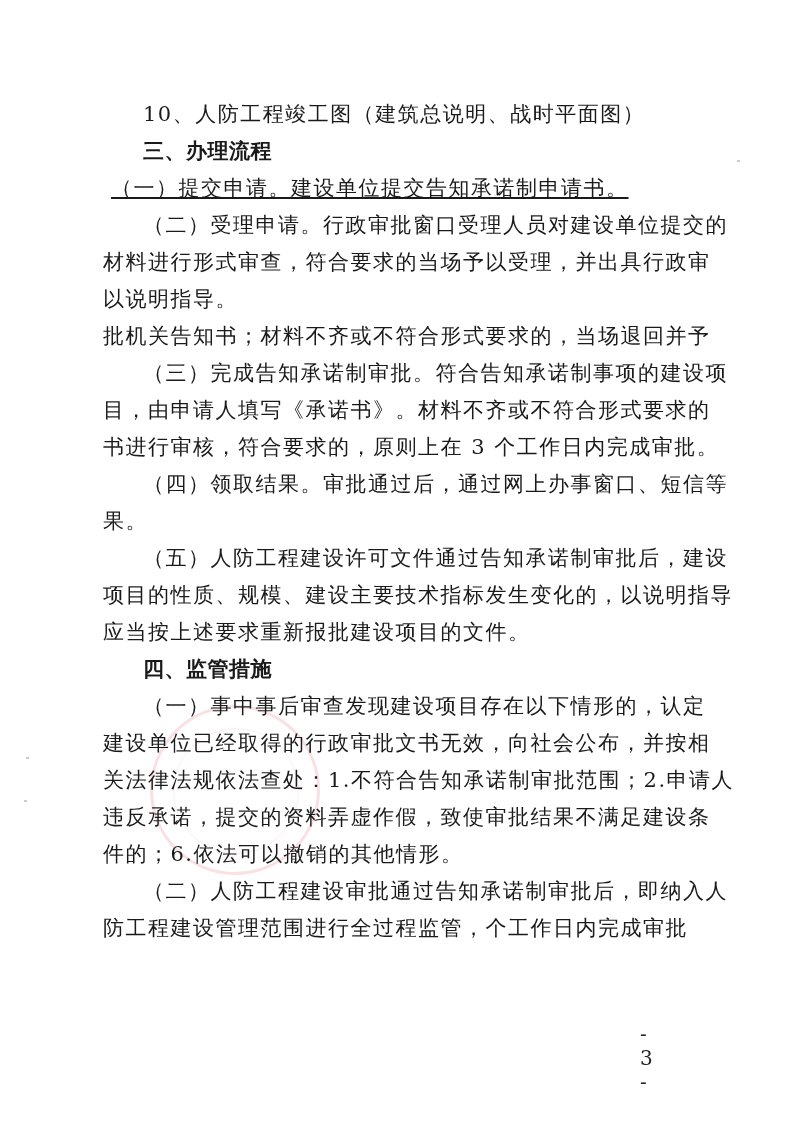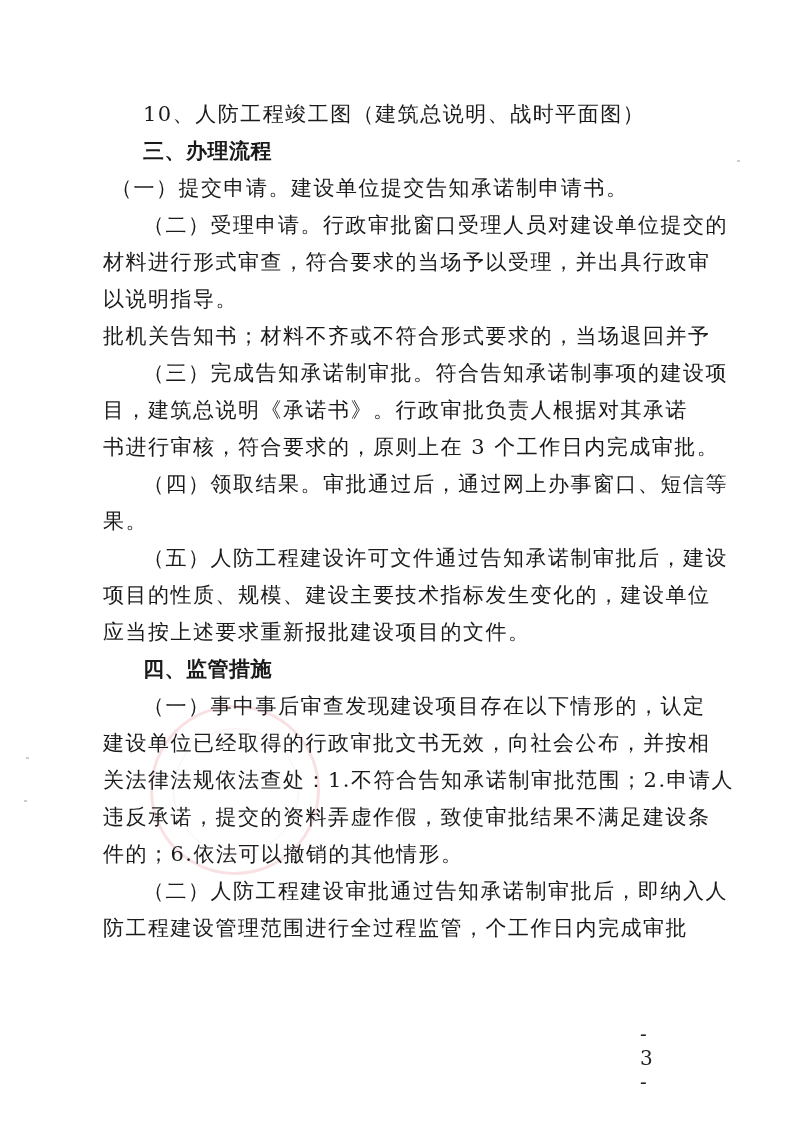--- a/index.html
+++ b/index.html
@@ -45,36 +45,36 @@
   <div class="speck" style="left:26px; top:757px;"></div>
   <div class="speck" style="left:24px; top:800px;"></div>
   <div class="speck" style="left:737px; top:160px;"></div>
 
   <div class="content">
 
     <div class="line last indent">10、人防工程竣工图（建筑总说明、战时平面图）</div>
 
     <div class="line heading">三、办理流程</div>
 
-    <div class="line last" style="padding-left:8px;">（一）提交申请。建设单位提交告知承诺制申请书。</div>
+    <div class="line last" style="padding-left:8px;text-decoration:underline;">（一）提交申请。建设单位提交告知承诺制申请书。</div>
 
     <div class="line indent">（二）受理申请。行政审批窗口受理人员对建设单位提交的</div>
     <div class="line">材料进行形式审查，符合要求的当场予以受理，并出具行政审</div>
     <div class="line last">以说明指导。</div>
     <div class="line">批机关告知书；材料不齐或不符合形式要求的，当场退回并予</div>
 
     <div class="line indent">（三）完成告知承诺制审批。符合告知承诺制事项的建设项</div>
-    <div class="line">目，建筑总说明《承诺书》。行政审批负责人根据对其承诺</div>
+    <div class="line">目，由申请人填写《承诺书》。材料不齐或不符合形式要求的</div>
     <div class="line">书进行审核，符合要求的，原则上在 3 个工作日内完成审批。</div>
 
     <div class="line indent">（四）领取结果。审批通过后，通过网上办事窗口、短信等</div>
     <div class="line last">果。</div>
 
     <div class="line indent">（五）人防工程建设许可文件通过告知承诺制审批后，建设</div>
-    <div class="line">项目的性质、规模、建设主要技术指标发生变化的，建设单位</div>
+    <div class="line">项目的性质、规模、建设主要技术指标发生变化的，以说明指导</div>
     <div class="line last">应当按上述要求重新报批建设项目的文件。</div>
 
     <div class="line heading">四、监管措施</div>
 
     <div class="line indent">（一）事中事后审查发现建设项目存在以下情形的，认定</div>
     <div class="line">建设单位已经取得的行政审批文书无效，向社会公布，并按相</div>
     <div class="line">关法律法规依法查处：1.不符合告知承诺制审批范围；2.申请人</div>
     <div class="line">违反承诺，提交的资料弄虚作假，致使审批结果不满足建设条</div>
     <div class="line last">件的；6.依法可以撤销的其他情形。</div>
 

